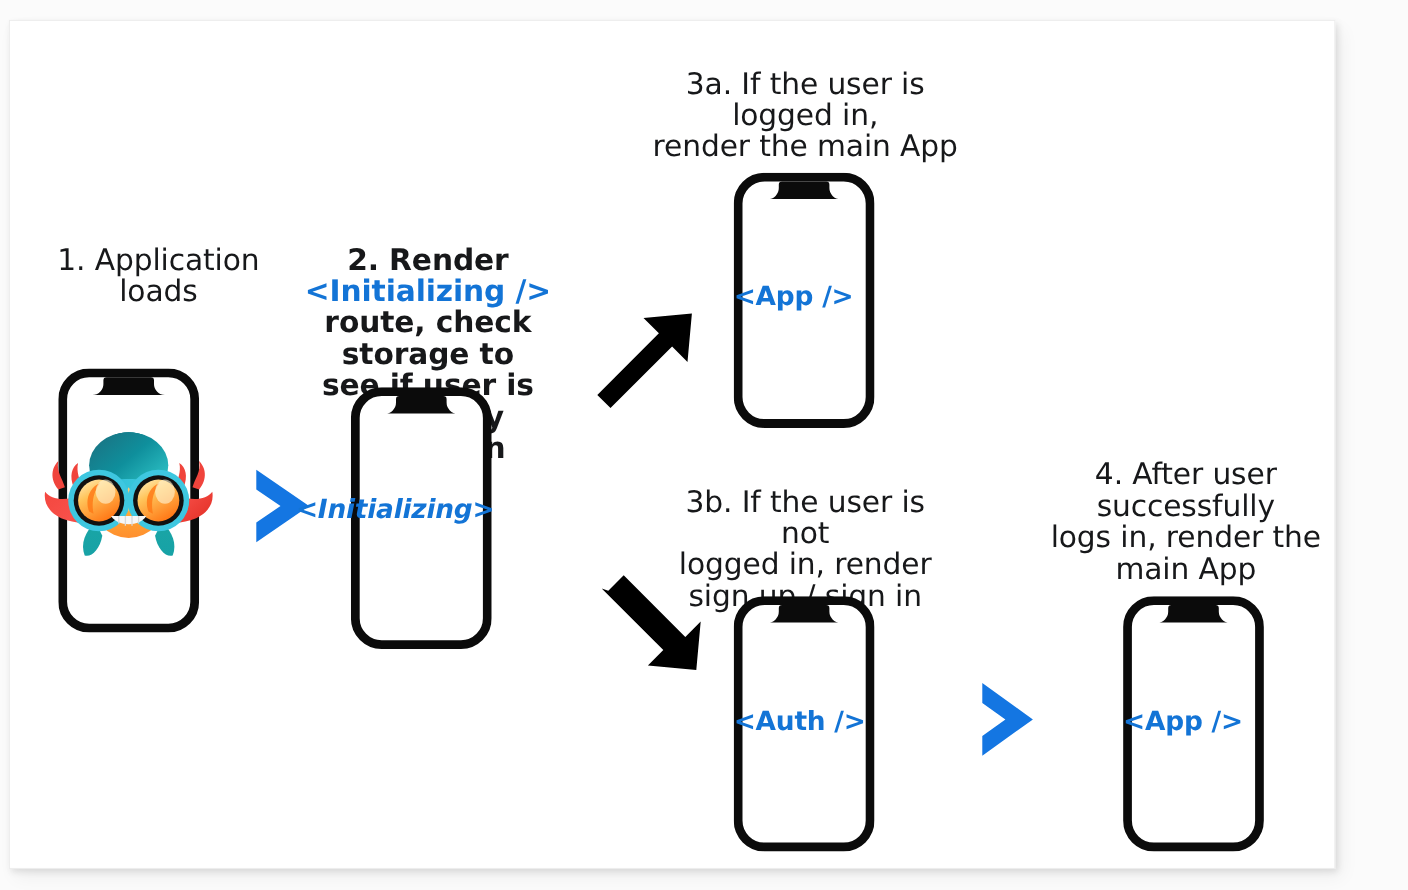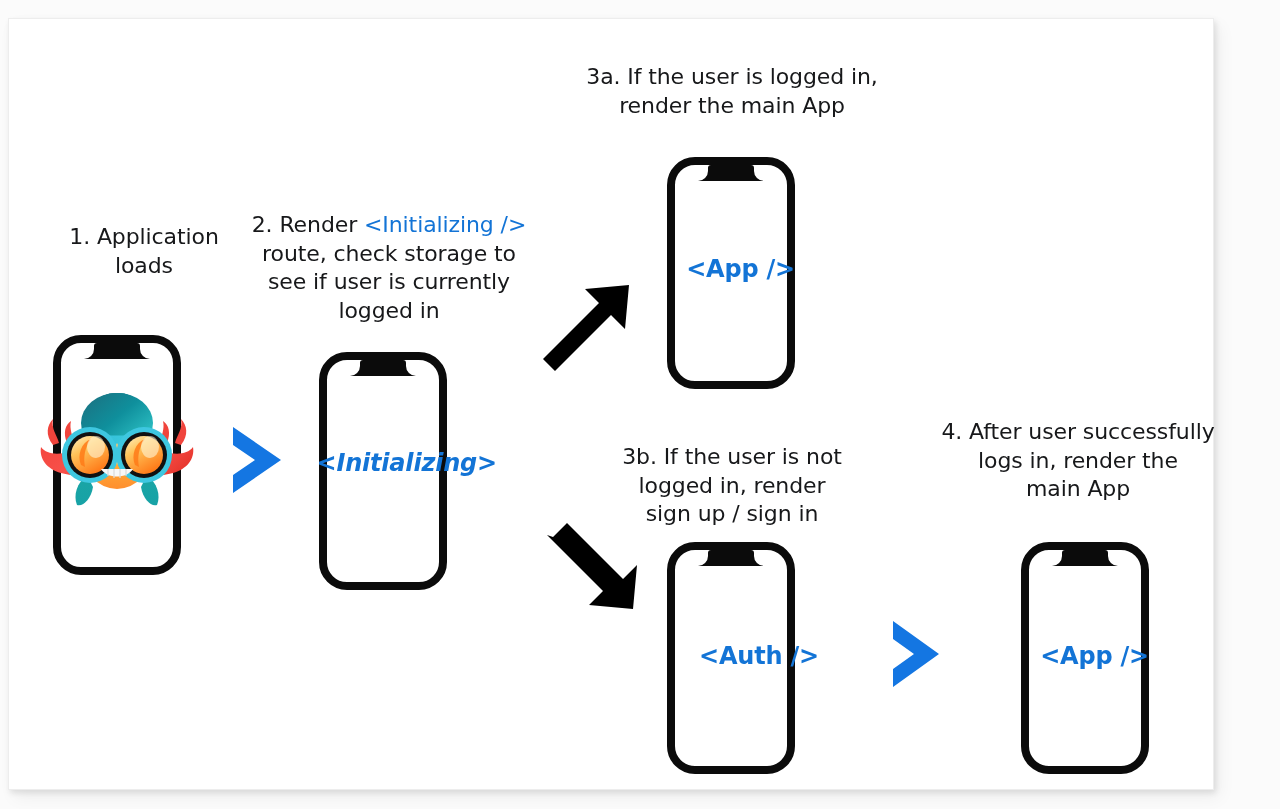--- a/index.html
+++ b/index.html
@@ -31,40 +31,40 @@
     background: #ffffff;
     border: 1px solid #ededed;
     box-shadow: 2px 3px 6px rgba(0,0,0,0.10), 6px 8px 16px rgba(0,0,0,0.05);
   }
 
   
   .caption {
     position: absolute;
     text-align: center;
     color: #17181a;
-    font-size: 22px;
+    font-size: 27px;
     line-height: 28.5px;
     letter-spacing: -0.1px;
     white-space: pre-line;
   }
   .caption .code {
     color: #1374d6;
   }
 
   
   .phone {
     position: absolute;
   }
   .phone svg { display: block; }
 
   .screen-label {
     position: absolute;
     left: 0;
     width: 100%;
-    text-align: right;
+    text-align: left;
     color: #1374d6;
     font-size: 24px;
     font-weight: 700;
     letter-spacing: -0.2px;
     white-space: nowrap;
   }
   .screen-label.overflow {
     left: -50px;
     width: calc(100% + 100px);
   }
@@ -83,21 +83,21 @@
 </style>
 </head>
 <body>
 
 <div id="canvas">
   <div id="card">
 
     <div class="caption" style="left:25px; top:204px; width:220px;">1. Application
 loads</div>
 
-    <div class="caption" style="left:236px; top:192px; width:288px;"><span>2. Render </span><span class="code">&lt;Initializing /&gt;</span><span>
+    <div class="caption" style="left:236px; top:204px; width:288px;font-weight:bold;"><span>2. Render </span><span class="code">&lt;Initializing /&gt;</span><span>
 route, check storage to
 see if user is currently
 logged in</span></div>
 
     <div class="caption" style="left:569px; top:44px; width:308px;">3a. If the user is logged in,
 render the main App</div>
 
     <div class="caption" style="left:598px; top:424px; width:250px;">3b. If the user is not
 logged in, render
 sign up / sign in</div>
@@ -233,21 +233,21 @@
       <svg width="96" height="96" viewBox="0 0 96 96" aria-hidden="true">
         <path d="M10 22 L24 8 L80 64 L94 50 L90 94 L46 90 L60 76 L4 20 Z" fill="#000000"></path>
       </svg>
     </div>
 
     <div class="phone" style="left:658px; top:523px; width:128px; height:232px;">
       <svg width="128" height="232" viewBox="0 0 128 232" aria-hidden="true">
         <rect x="4" y="4" width="120" height="224" rx="24" ry="24" fill="#ffffff" stroke="#0b0b0b" stroke-width="8"></rect>
         <path d="M44 8 h40 a3 3 0 0 1 3 3 v3 a10 10 0 0 0 10 10 h-66 a10 10 0 0 0 10 -10 v-3 a3 3 0 0 1 3 -3 z" fill="#0b0b0b"></path>
       </svg>
-      <div class="screen-label" style="top:100px;padding-left:24px;">&lt;Auth /&gt;</div>
+      <div class="screen-label" style="top:100px;">&lt;Auth /&gt;</div>
     </div>
 
     <div class="chevron" style="left:879px; top:599px; width:56px; height:72px;">
       <svg width="56" height="72" viewBox="0 0 56 72" aria-hidden="true">
         <path d="M5 3 L51 36 L5 69 L5 51 L26 36 L5 21 Z" fill="#1476e2"></path>
       </svg>
     </div>
 
     <div class="phone" style="left:1012px; top:523px; width:128px; height:232px;">
       <svg width="128" height="232" viewBox="0 0 128 232" aria-hidden="true">

